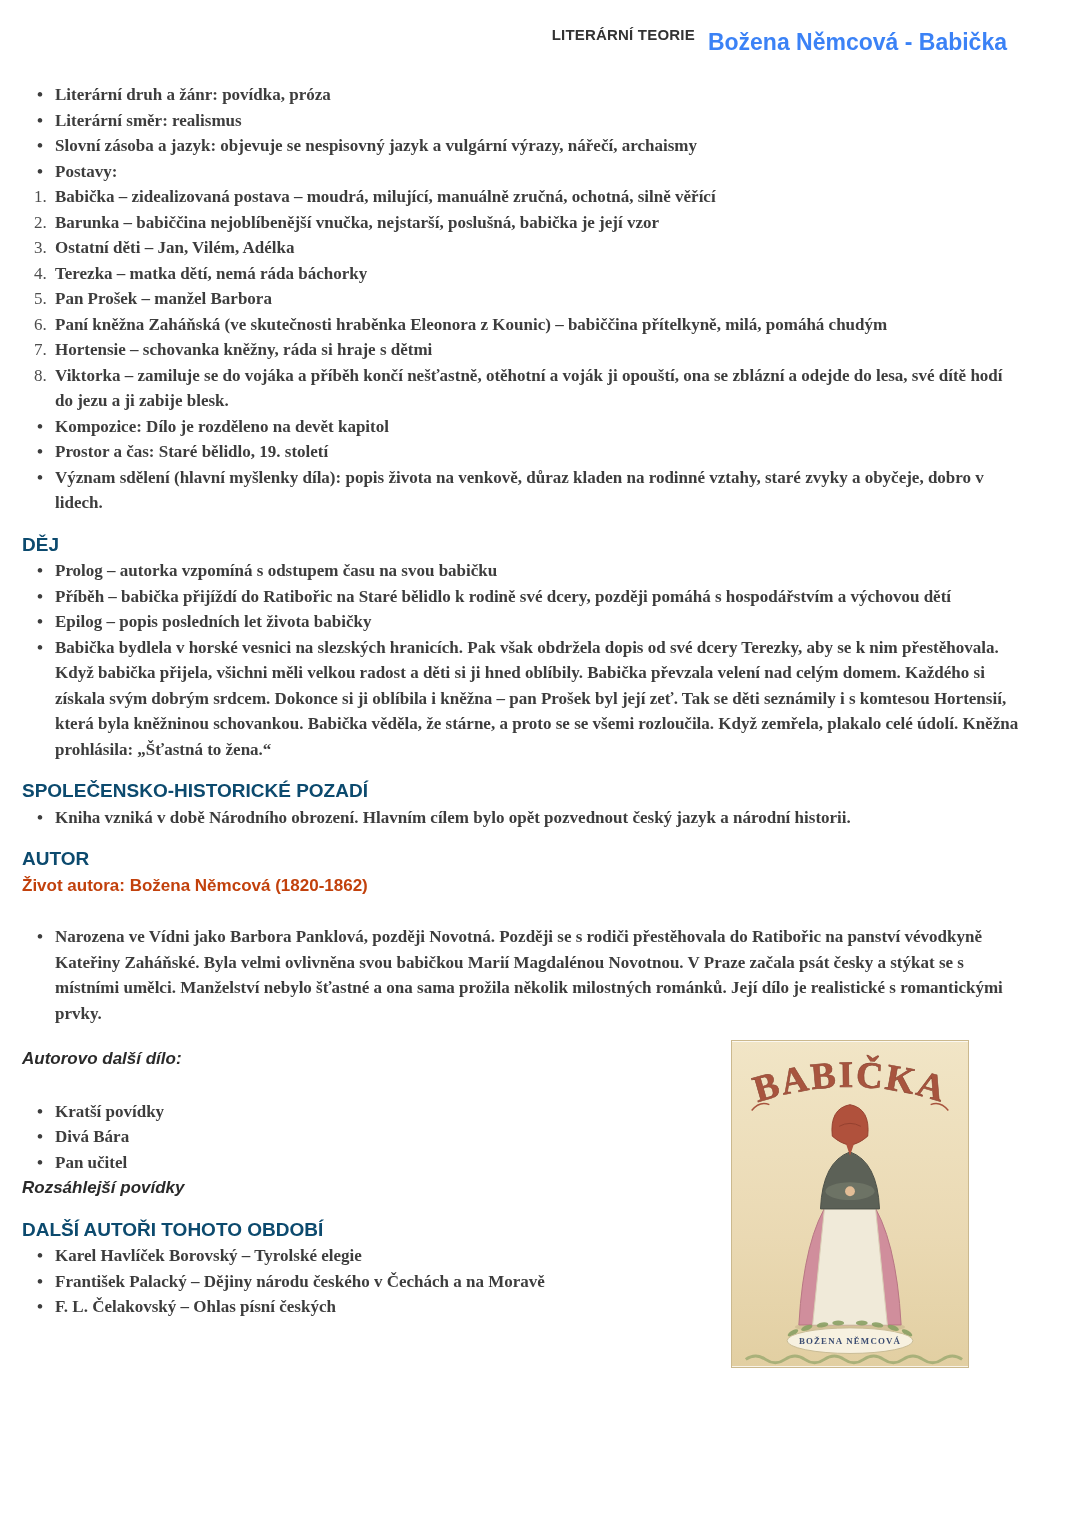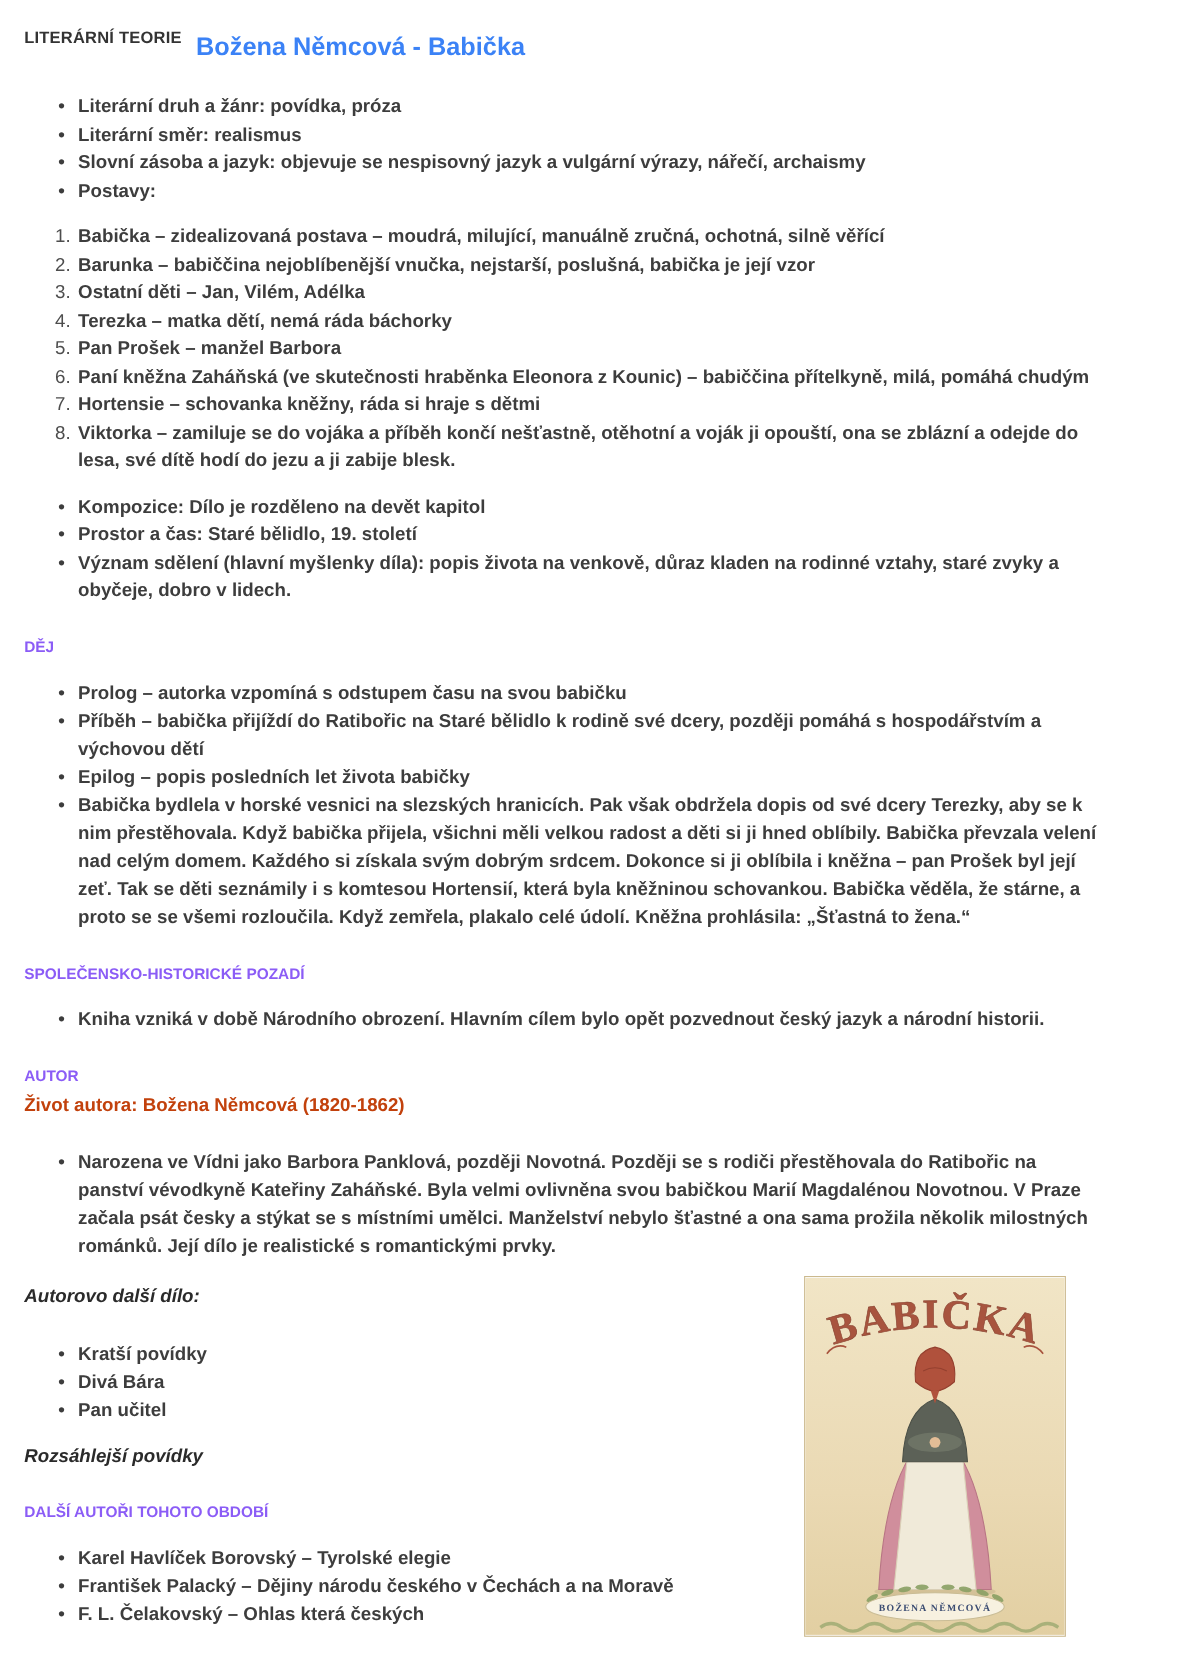--- a/index.html
+++ b/index.html
@@ -11,40 +11,40 @@
     font-family: "Liberation Sans", "DejaVu Sans", sans-serif;
     font-size: 17px;
     font-weight: 700;
     line-height: 25.5px;
     color: #3d3d3d;
   }
   .doc { padding: 16px 60px 30px 22px; }
 
   .header {
     display: flex;
-    justify-content: flex-start;
+    justify-content: flex-end;
     align-items: flex-start;
     margin-bottom: 14px;
   }
   .section-label {
     font-size: 15px;
     color: #333333;
     padding-top: 6px;
     letter-spacing: .2px;
   }
   .page-title {
     margin: 13px;
     font-size: 23px;
     line-height: 1.15;
     font-weight: 700;
     color: #3b82f6;
     text-align: right;
   }
 
-  ul.blist, ol.nlist { list-style: none; margin: 16px; padding: 0; }
+  ul.blist, ol.nlist { list-style: none; margin: 0; padding: 0; font-family: Liberation Serif, serif; }
   ul.blist li {
     position: relative;
     padding-left: 33px;
   }
   ul.blist li::before {
     content: "\2022";
     position: absolute;
     left: 15px;
     top: 0;
     color: #3d3d3d;
@@ -58,24 +58,24 @@
   ol.nlist li::before {
     content: counter(item) ".";
     position: absolute;
     left: 12px;
     top: 0;
     font-weight: 400;
     color: #4d4d4d;
   }
 
   h2.sec {
-    font-size: 14px;
+    font-size: 19px;
     line-height: 25.5px;
-    margin: 26px 0 1px 0;
-    color: #8b5cf6;
+    margin: 16px 0 1px 0;
+    color: #0c4a6e;
     font-weight: 700;
   }
   p.label-line {
     margin: 20px 0 0 0;
     color: #2a2a2a;
     font-style: italic;
   }
   p.autor-sub { margin: 0; color: #c2410c; }
   ul.gap-top { margin-top: 26px; }
   ul.gap-top-sm { margin-top: 27px; }
@@ -197,17 +197,17 @@
       <li>Kratší povídky</li>
       <li>Divá Bára</li>
       <li>Pan učitel</li>
     </ul>
     <p class="label-line" style="margin-top:0">Rozsáhlejší povídky</p>
 
     <h2 class="sec">DALŠÍ AUTOŘI TOHOTO OBDOBÍ</h2>
     <ul class="blist">
       <li>Karel Havlíček Borovský – Tyrolské elegie</li>
       <li>František Palacký – Dějiny národu českého v Čechách a na Moravě</li>
-      <li>F. L. Čelakovský – Ohlas která českých</li>
+      <li>F. L. Čelakovský – Ohlas písní českých</li>
     </ul>
 
   </div>
 </div>
 
 </body></html>

